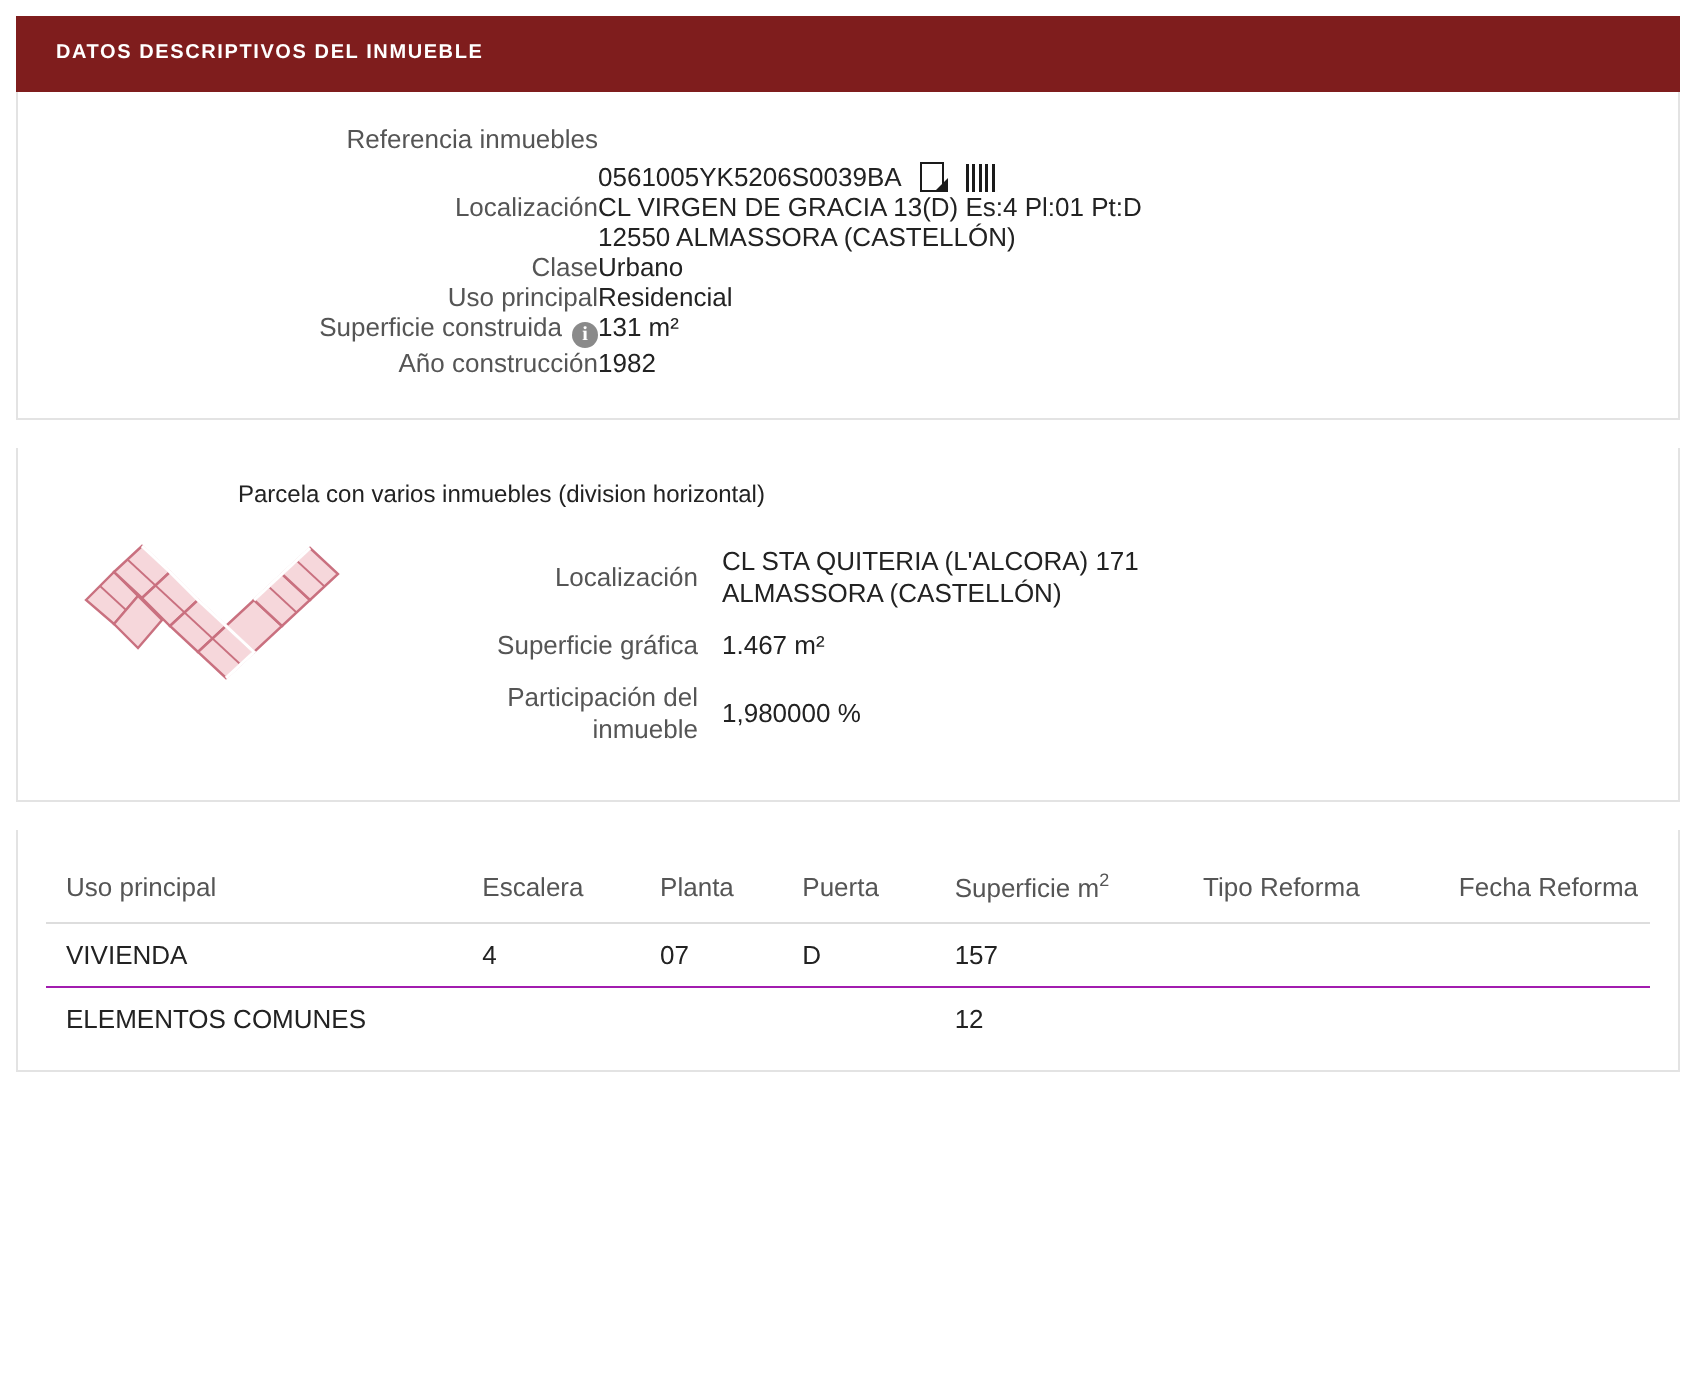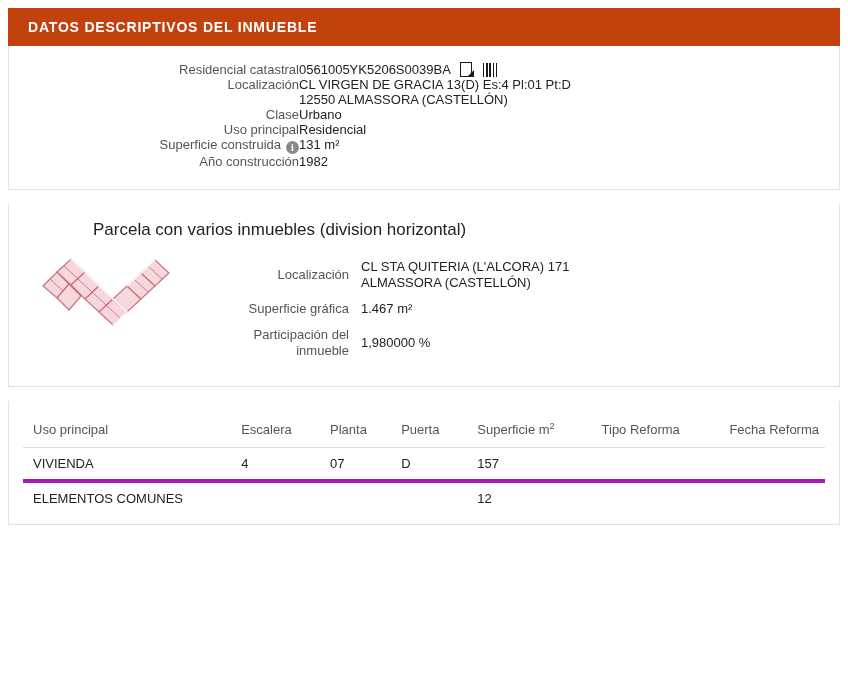--- a/index.html
+++ b/index.html
@@ -17,23 +17,23 @@
   }
   .page {
     width: 848px;
     box-sizing: border-box;
     padding: 8px 8px 0 8px;
   }
   .panel {
     margin-bottom: 14px;
   }
   .panel-header {
-    background: #c2410c;
+    background: #7f1d1d;
     color: #ffffff;
-    font-size: 14px;
+    font-size: 10px;
     font-weight: bold;
     letter-spacing: 0.8px;
     padding: 11px 0 11px 20px;
     height: 16px;
     line-height: 16px;
     box-sizing: content-box;
   }
   .panel-body {
     border: 1px solid #e3e3e3;
     border-top: none;
@@ -77,20 +77,21 @@
     text-align: center;
     font-weight: bold;
     font-family: "Liberation Serif", serif;
     vertical-align: -2px;
     margin-left: 5px;
   }
   .rc-line {
     display: flex;
     align-items: center;
     gap: 9px;
+    margin-top: 19px;
   }
   .ico-doc {
     position: relative;
     display: inline-block;
     width: 14px;
     height: 15px;
     vertical-align: -3px;
   }
   .ico-doc .sheet {
     position: absolute;
@@ -112,22 +113,22 @@
     height: 14px;
     vertical-align: -2px;
     background-image: repeating-linear-gradient(to right, #1a1a1a 0 1.5px, #ffffff 1.5px 3.2px);
   }
   
   .parcela-body {
     padding: 16px 0 22px 0;
     position: relative;
   }
   .parcela-title {
-    margin: 0 0 14px 84px;
-    font-size: 17px;
+    margin: 0 0 14px 110px;
+    font-size: 12px;
     color: #222222;
   }
   .parcela-row {
     display: flex;
   }
   .map-cell {
     width: 192px;
     display: flex;
     align-items: flex-start;
     justify-content: center;
@@ -169,21 +170,21 @@
   table.grid th {
     text-align: left;
     font-weight: normal;
     color: #555555;
     border-bottom: 1px solid #dddddd;
     padding: 6px 6px 10px 10px;
     white-space: nowrap;
   }
   table.grid td {
     color: #222222;
-    border-bottom: 4px solid #a21caf;
+    border-bottom: 1px solid #a21caf;
     padding: 8px 6px 8px 10px;
     white-space: nowrap;
   }
   table.grid tr.last td { border-bottom: none; }
   .col-uso { width: 215px; }
   .col-esc { width: 85px; }
   .col-pla { width: 65px; }
   .col-pue { width: 72px; }
   .col-sup { width: 125px; }
   .col-tip { width: 130px; }
@@ -193,21 +194,21 @@
 <body>
 
 <div class="page">
 
   <div class="panel">
     <div class="panel-header">DATOS DESCRIPTIVOS DEL INMUEBLE</div>
     <div class="panel-body dd-body">
       <table class="kv">
         <tbody>
             <tr>
-          <td class="label">Residencial catastral</td>
+          <td class="label">Referencia inmuebles</td>
           <td class="value">
             <div class="rc-line">
               <span>0561005YK5206S0039BA</span>
               <span class="ico-doc">
                 <span class="sheet"></span>
                     <span class="fold"></span>
               </span>
               <span class="ico-barcode"></span>
             </div>
           </td>

